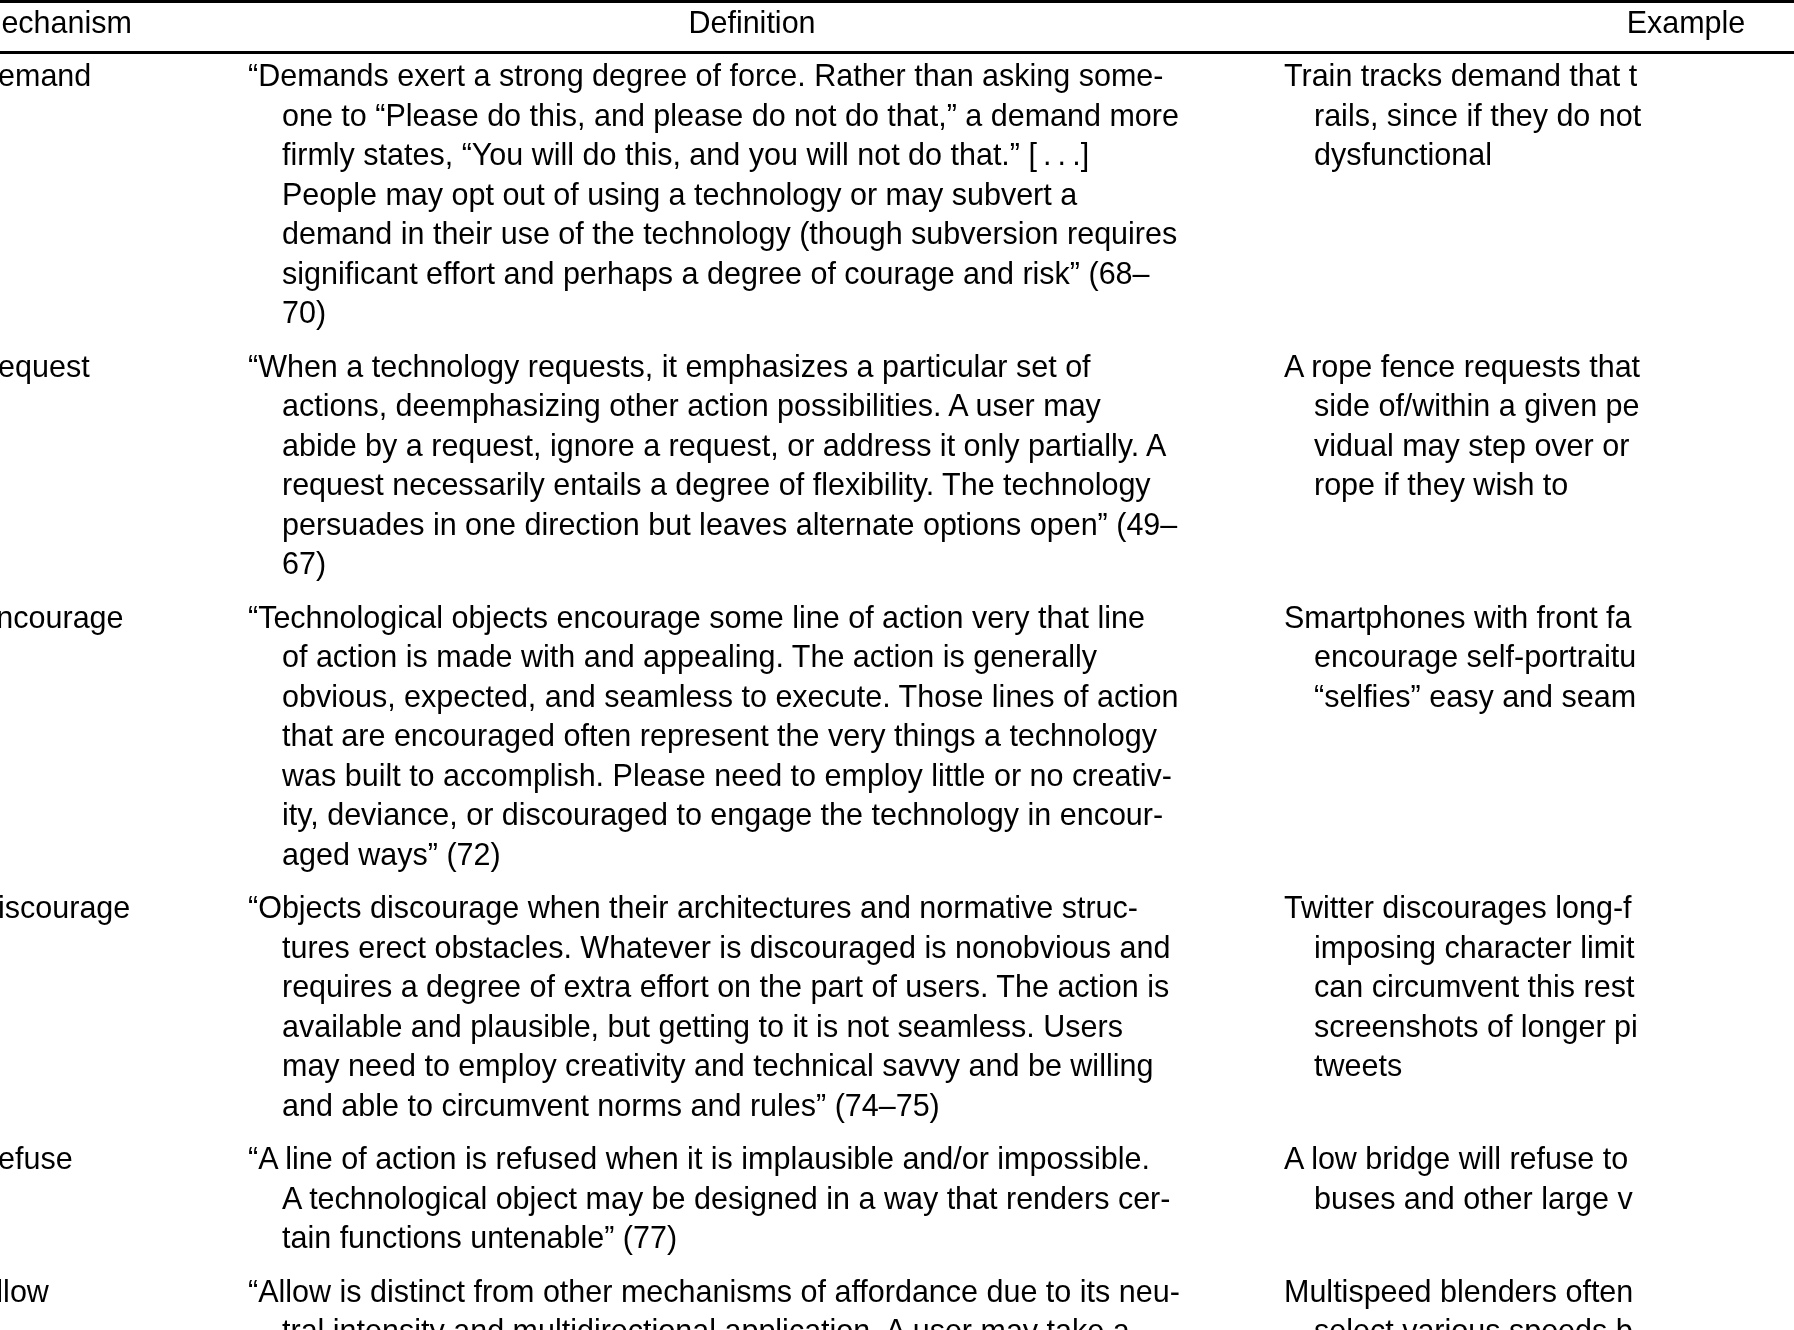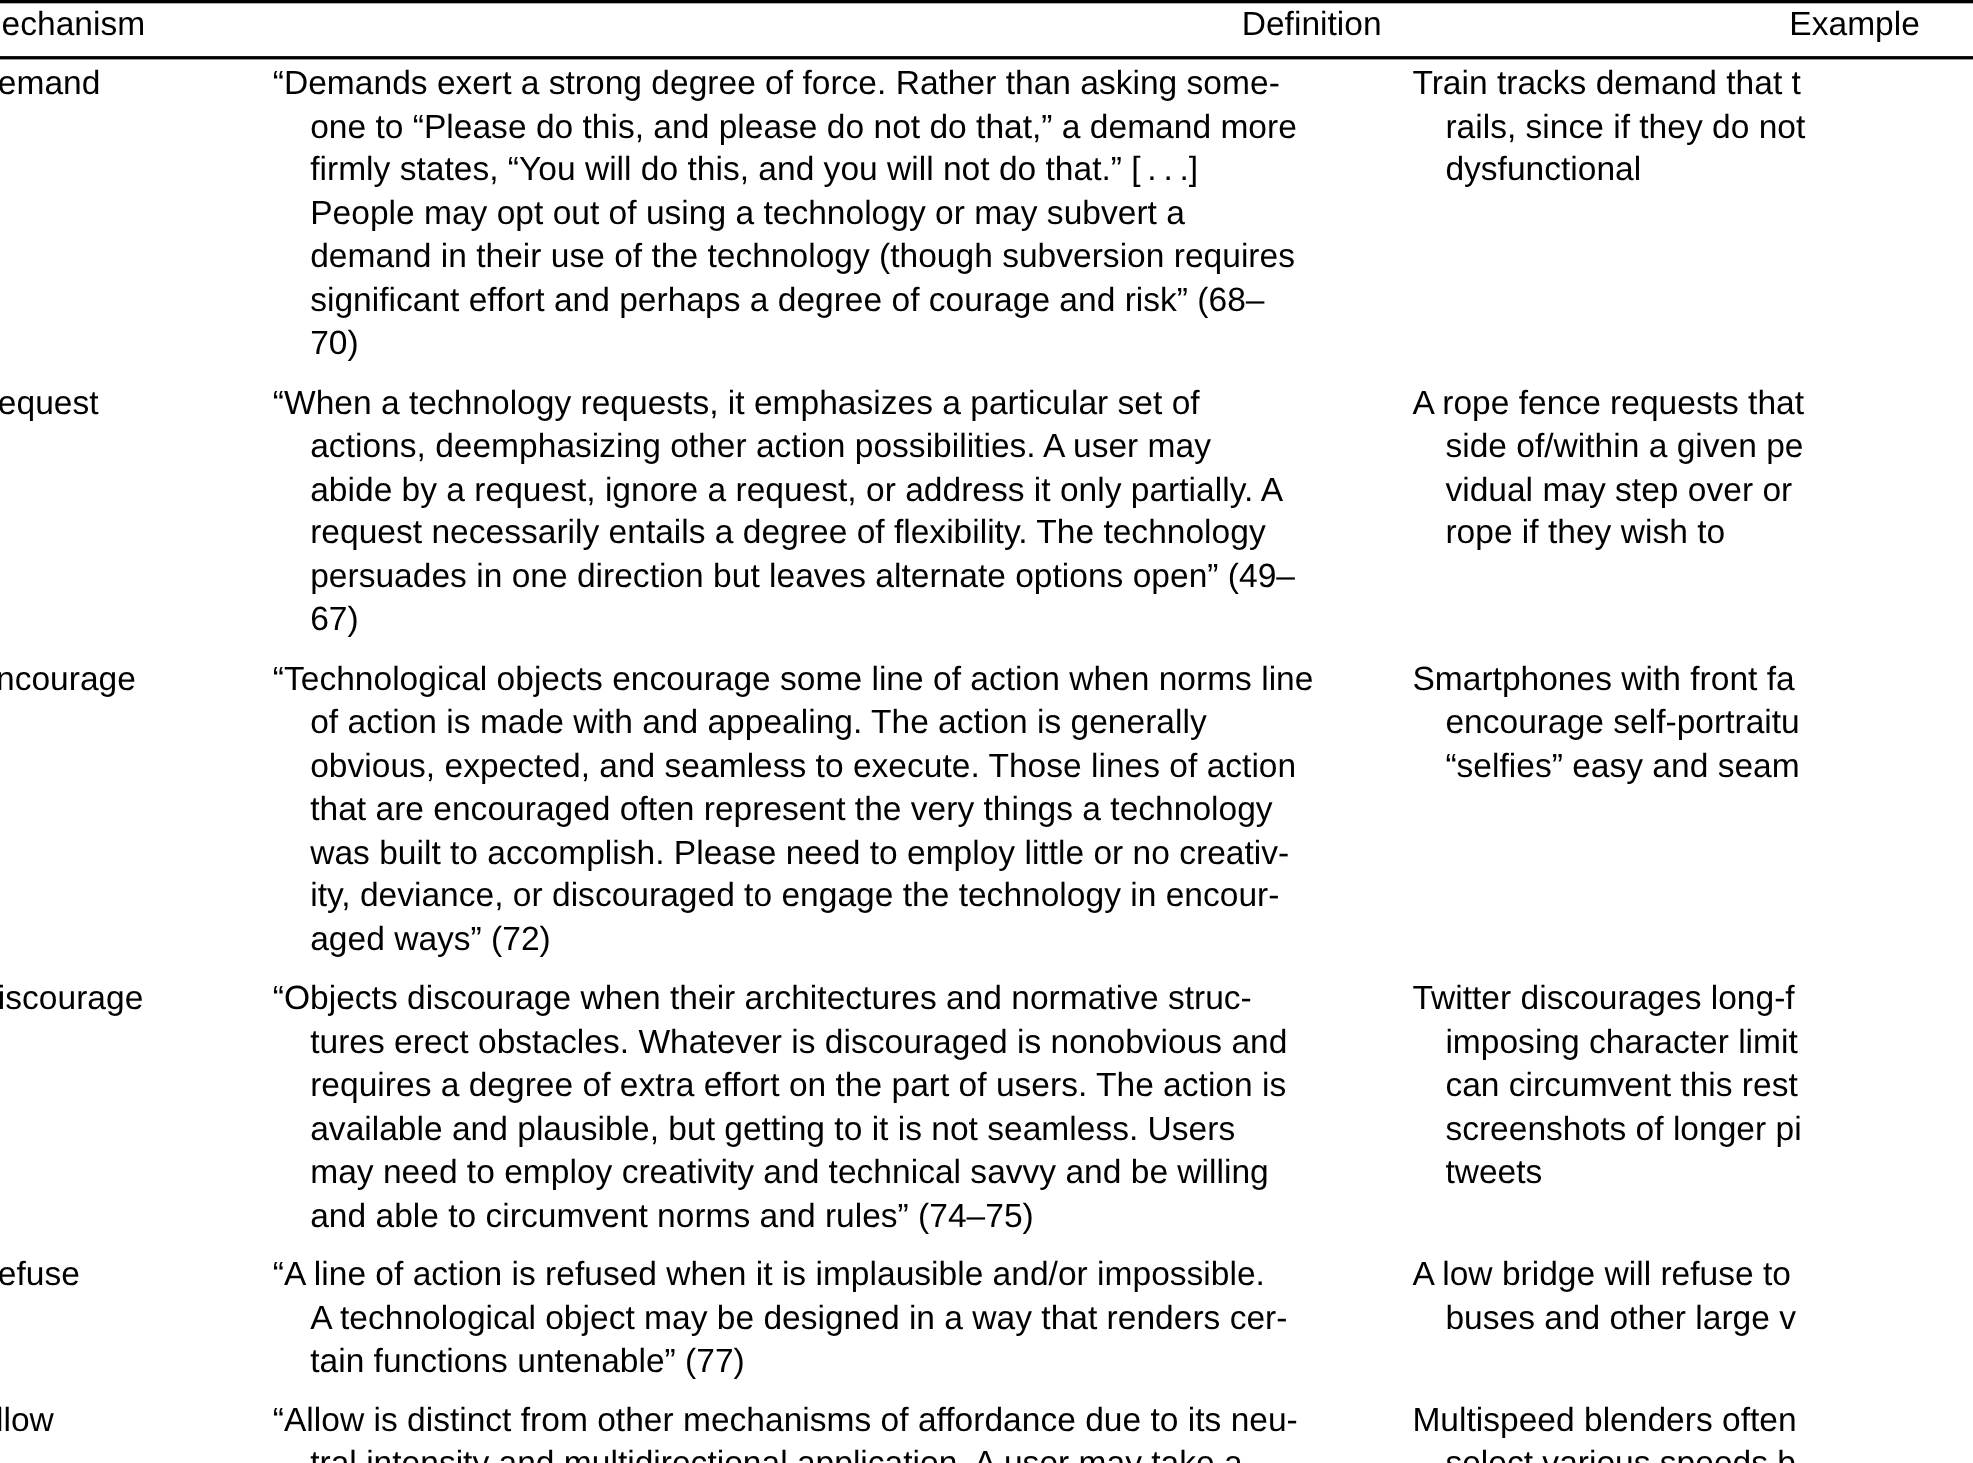--- a/index.html
+++ b/index.html
@@ -46,21 +46,21 @@
     border-top: 3px solid #000;
   }
 
   thead th {
     font-weight: normal;
     padding: 0 0 9px 0;
     vertical-align: bottom;
     font-size: 30.5px;
   }
   thead th.h-mech { text-align: left; }
-  thead th.h-def  { text-align: right; }
+  thead th.h-def  { text-align: center; }
   thead th.h-ex   { text-align: center; }
 
   tbody td {
     vertical-align: top;
     padding: 0;
     font-size: 30.5px;
   }
 
   td.mech {
     text-align: left;
@@ -148,21 +148,21 @@
             <span class="ln">vidual may step over or</span>
             <span class="ln">rope if they wish to</span>
           </td>
         </tr>
         <tr class="spacer">
           <td colspan="3"></td>
         </tr>
         <tr>
           <td class="mech">Encourage</td>
           <td class="def">
-            <span class="ln">“Technological objects encourage some line of action when norms line</span>
+            <span class="ln">“Technological objects encourage some line of action very that line</span>
             <span class="ln">of action is made with and appealing. The action is generally</span>
             <span class="ln">obvious, expected, and seamless to execute. Those lines of action</span>
             <span class="ln">that are encouraged often represent the very things a technology</span>
             <span class="ln">was built to accomplish. Please need to employ little or no creativ-</span>
             <span class="ln">ity, deviance, or discouraged to engage the technology in encour-</span>
             <span class="ln">aged ways” (72)</span>
           </td>
           <td class="ex">
             <span class="ln">Smartphones with front fa</span>
             <span class="ln">encourage self-portraitu</span>

